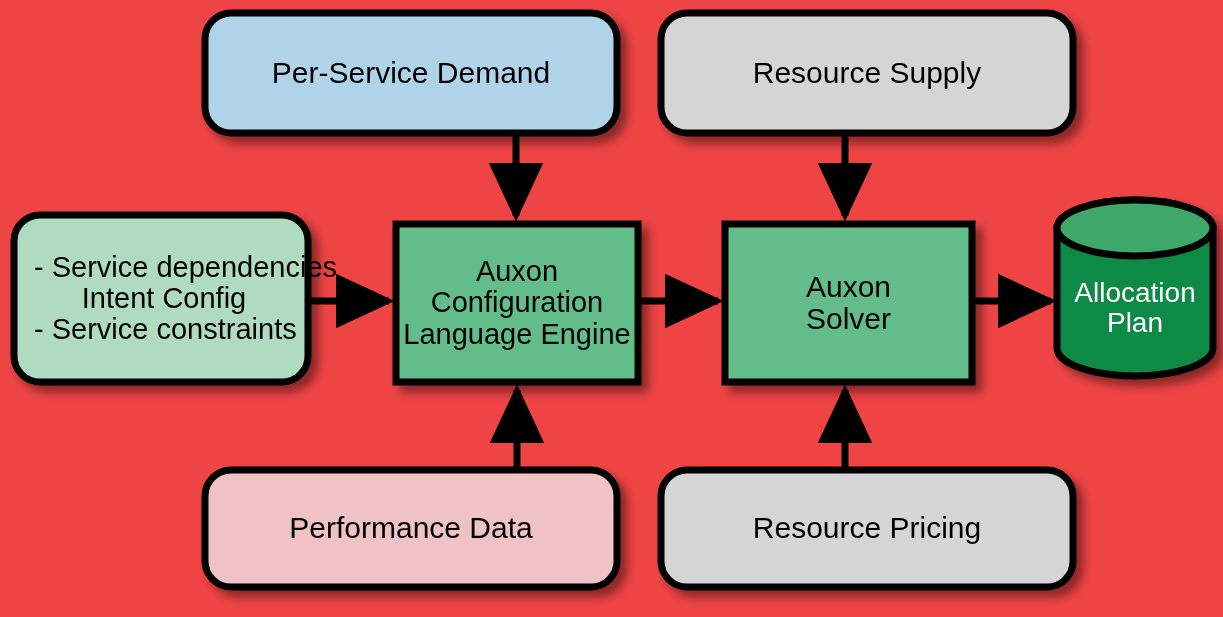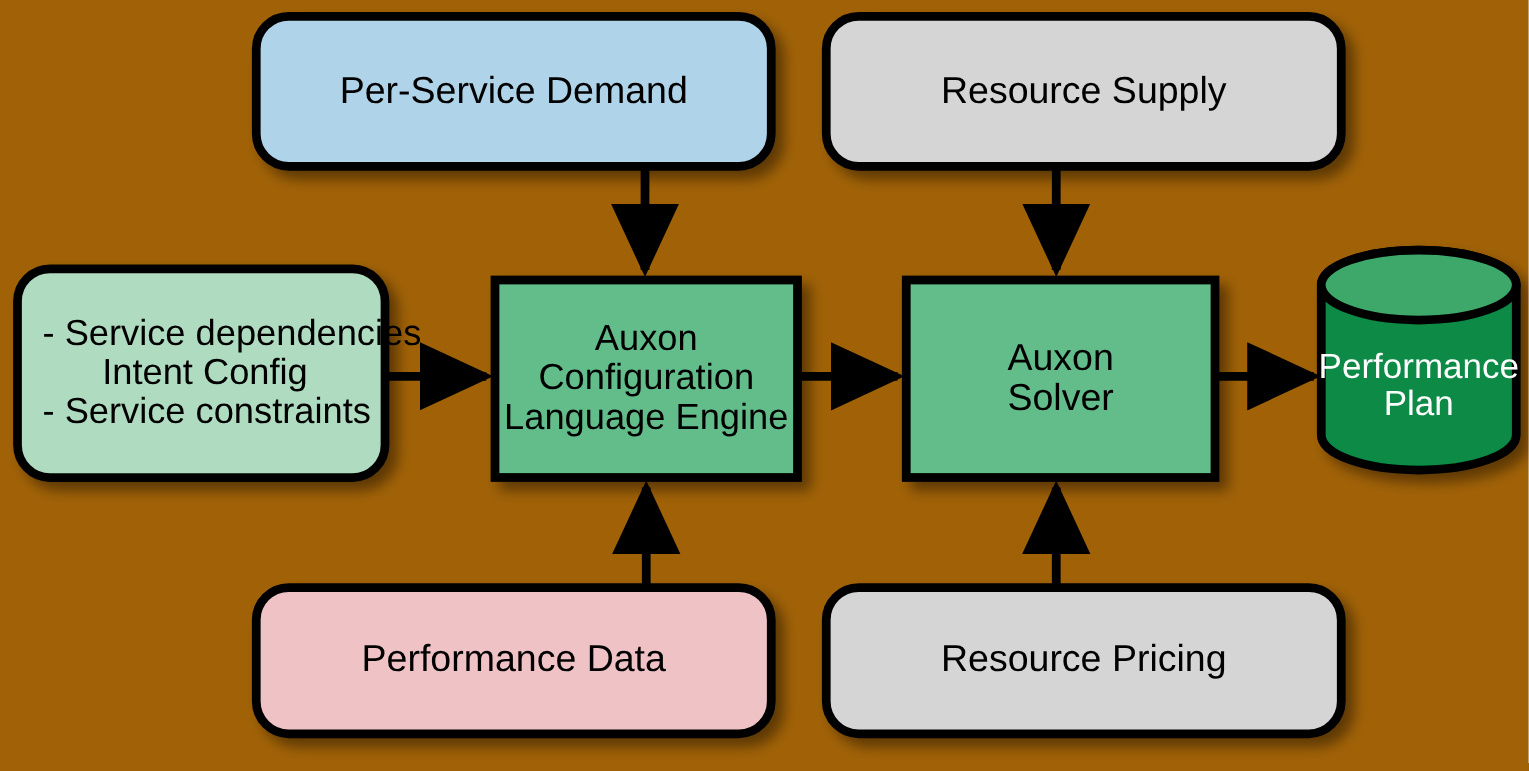--- a/index.html
+++ b/index.html
@@ -8,21 +8,21 @@
     padding: 0;
     background: #ffffff;
   }
   body {
     font-family: "Liberation Sans", sans-serif;
   }
   #diagram-root {
     position: relative;
     width: 1223px;
     height: 617px;
-    background: #a16207;
+    background: #ef4444;
     overflow: hidden;
   }
   #diagram-svg {
     position: absolute;
     left: 0;
     top: 0;
     width: 1223px;
     height: 617px;
   }
   .node-label {
@@ -146,21 +146,21 @@
     <span class="lbl-line">Configuration</span>
     <span class="lbl-line">Language Engine</span>
   </div>
 
   <div class="node-label fs-big" style="left:725px; top:224px; width:247px; height:158px;">
     <span class="lbl-line">Auxon</span>
     <span class="lbl-line">Solver</span>
   </div>
 
   <div class="node-label fs-cyl cyl-label" style="left:1057px; top:240px; width:156px; height:136px;">
-    <span class="lbl-line">Performance</span>
+    <span class="lbl-line">Allocation</span>
     <span class="lbl-line">Plan</span>
   </div>
 
   <div class="node-label fs-big" style="left:205px; top:470px; width:412px; height:117px;text-align:center;">
     <span class="lbl-line">Performance Data</span>
   </div>
 
   <div class="node-label fs-big" style="left:661px; top:470px; width:412px; height:117px;">
     <span class="lbl-line">Resource Pricing</span>
   </div>

